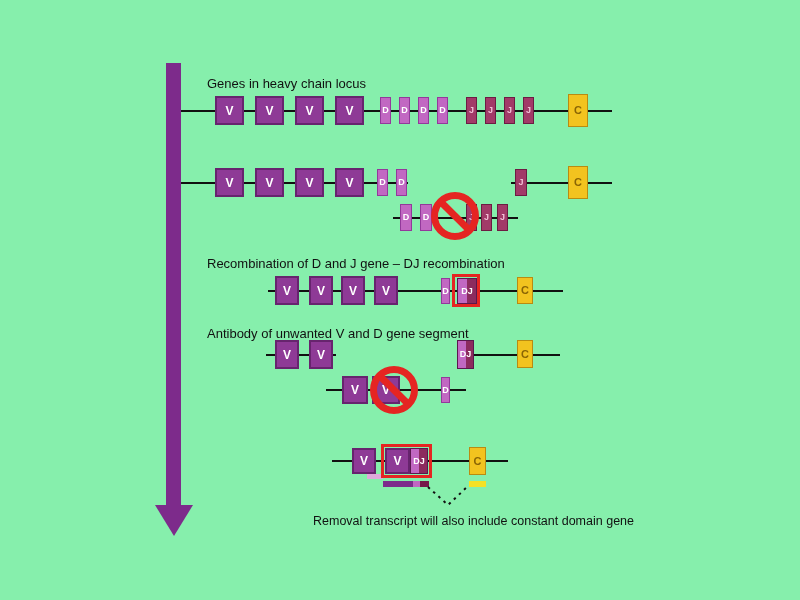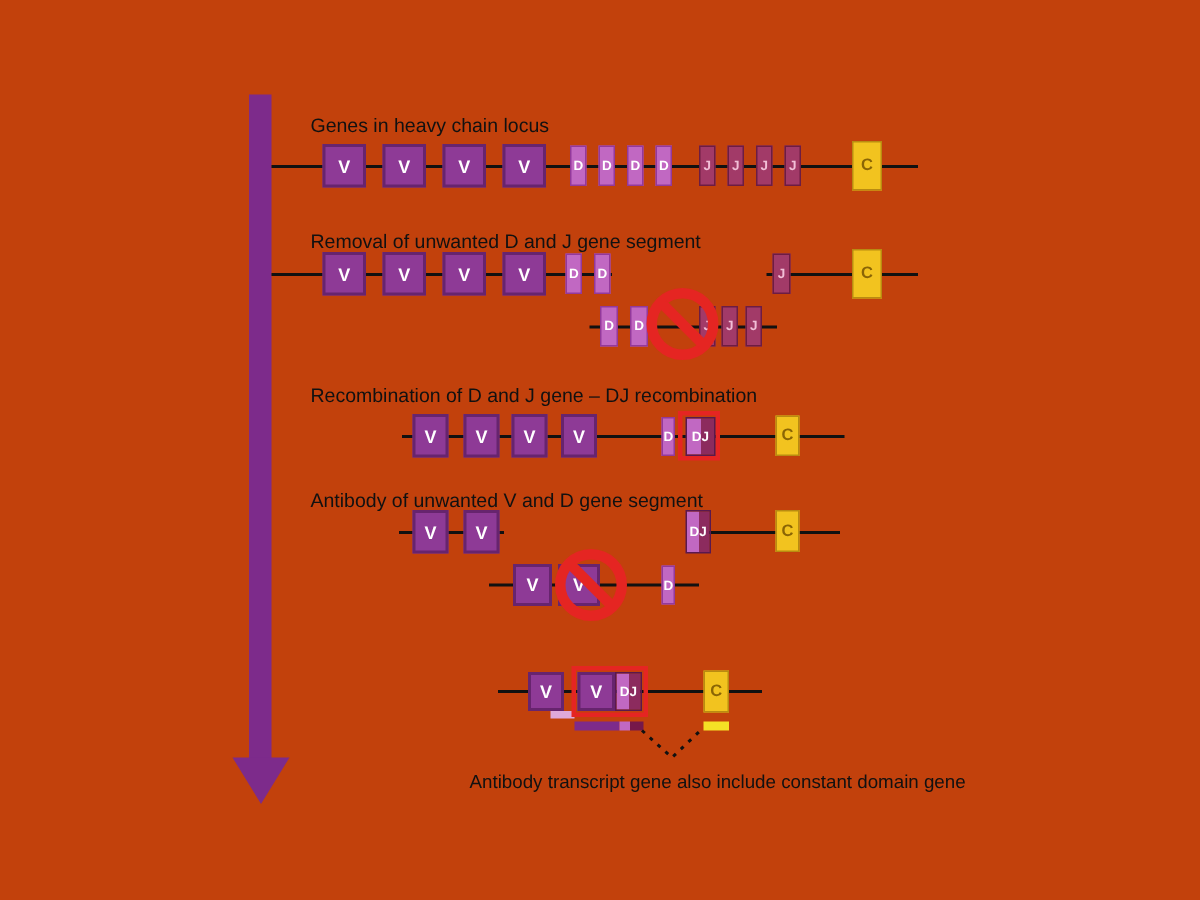--- a/index.html
+++ b/index.html
@@ -1,16 +1,16 @@
 <!DOCTYPE html>
 <html style="--line: #111111; --red: #E52522; --arrow: #7D2B8B; --v_fill: #8E3A96; --v_border: #67246E; --d_fill: #C168C2; --d_border: #93399B; --j_fill: #A23A68; --j_border: #6D1C43; --j_text: #F2BFD7; --c_fill: #F2C31F; --c_border: #B98B11; --c_text: #8A6505; --dj_j_fill: #8C2B5E; --dj_border: #5A184E; --bar_v: #7D2B8B; --bar_d: #C168C2; --bar_j: #76184A; --bar_c: #F5E125; --highlight: #DFA9DB;"><head>
 <meta charset="utf-8">
 <style>
   html,body{margin:0;padding:0;background:#fff;}
-  .canvas{position:relative;width:800px;height:600px;background:#c2410c;
+  .canvas{position:relative;width:800px;height:600px;background:#86efac;
           font-family:"Liberation Sans",sans-serif;overflow:hidden;}
   .row-title{position:absolute;font-size:13px;line-height:14px;color:#111;white-space:nowrap;}
   .annotation{position:absolute;font-size:12.5px;line-height:14px;color:#111;white-space:nowrap;}
   .dna-line{position:absolute;height:2px;background:var(--line);}
   .gene-box{position:absolute;display:flex;align-items:center;justify-content:center;
             font-weight:bold;box-sizing:border-box;line-height:1;}
   .box-v{background:var(--v_fill);border:2px solid var(--v_border);color:#fff;font-size:12px;}
   .box-d{background:var(--d_fill);border:1.5px solid var(--d_border);color:#fff;font-size:9px;}
   .box-j{background:var(--j_fill);border:1.5px solid var(--j_border);color:var(--j_text);font-size:9px;}
   .box-c{background:var(--c_fill);border:1.5px solid var(--c_border);color:var(--c_text);font-size:11px;}
@@ -32,21 +32,20 @@
 <body>
 
 <div class="canvas">
 
   <div>
     <div class="arrow-shaft"></div>
     <div class="arrow-head"></div>
   </div>
 
   <div class="row-title" style="left:207px;top:77px">Genes in heavy chain locus</div>
-  <div class="row-title" style="left:207px;top:154px">Removal of unwanted D and J gene segment</div>
   <div class="row-title" style="left:207px;top:257px">Recombination of D and J gene – DJ recombination</div>
   <div class="row-title" style="left:207px;top:327px">Antibody of unwanted V and D gene segment</div>
 
   <div id="shape-layer">
       <div class="dna-line" style="position: absolute; left: 181px; top: 110px; width: 431px; height: 2px;"></div>
       <div class="gene-box box-v" style="position: absolute; left: 215px; top: 96px; width: 29px; height: 29px;">V</div>
       <div class="gene-box box-v" style="position: absolute; left: 255px; top: 96px; width: 29px; height: 29px;">V</div>
       <div class="gene-box box-v" style="position: absolute; left: 295px; top: 96px; width: 29px; height: 29px;">V</div>
       <div class="gene-box box-v" style="position: absolute; left: 335px; top: 96px; width: 29px; height: 29px;">V</div>
       <div class="gene-box box-d" style="position: absolute; left: 380px; top: 97px; width: 11px; height: 27px;">D</div>
@@ -108,14 +107,14 @@
       <div class="gene-box box-c" style="position: absolute; left: 469px; top: 447px; width: 17px; height: 28px;">C</div>
       <div class="bar" style="background: var(--bar_v); position: absolute; left: 383px; top: 481px; width: 30px; height: 6px;"></div>
       <div class="bar" style="background: var(--bar_d); position: absolute; left: 413px; top: 481px; width: 7px; height: 6px;"></div>
       <div class="bar" style="background: var(--bar_j); position: absolute; left: 420px; top: 481px; width: 9px; height: 6px;"></div>
       <div class="bar" style="background: var(--bar_c); position: absolute; left: 469px; top: 481px; width: 17px; height: 6px;"></div>
       <svg width="800" height="600" class="dots-svg">
         <polyline points="428,487 448,505 467,487" fill="none" stroke="#111111" stroke-width="2" stroke-dasharray="2.5 4.5"></polyline>
       </svg>
     </div>
 
-  <div class="annotation" style="left:313px;top:514px">Antibody transcript gene also include constant domain gene</div>
+  <div class="annotation" style="left:313px;top:514px">Removal transcript will also include constant domain gene</div>
 </div>
 
 </body></html>

